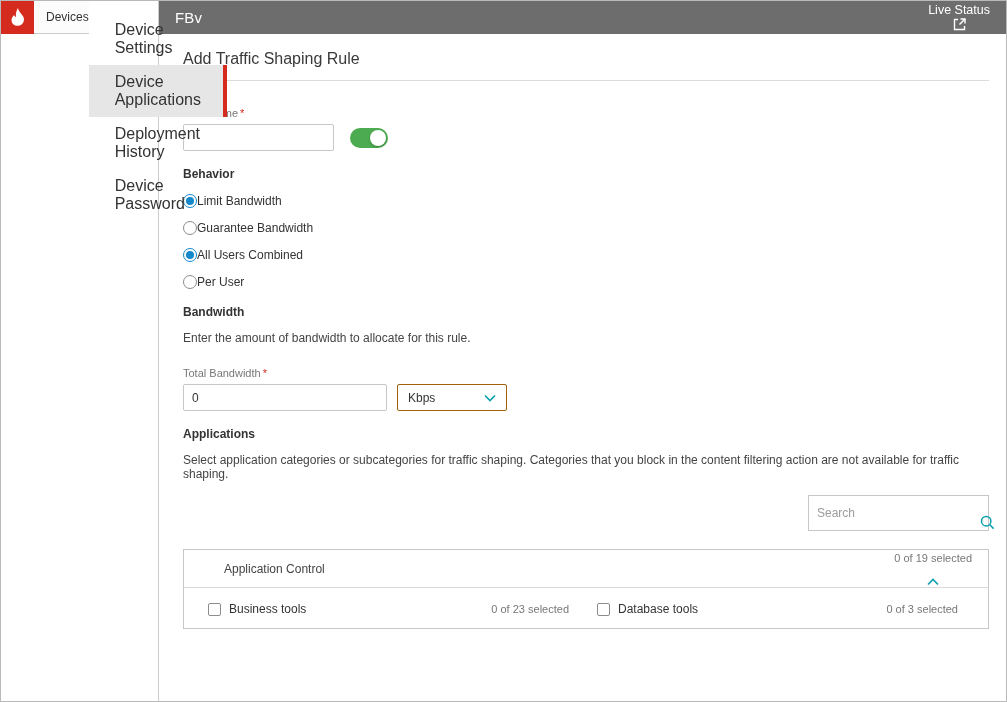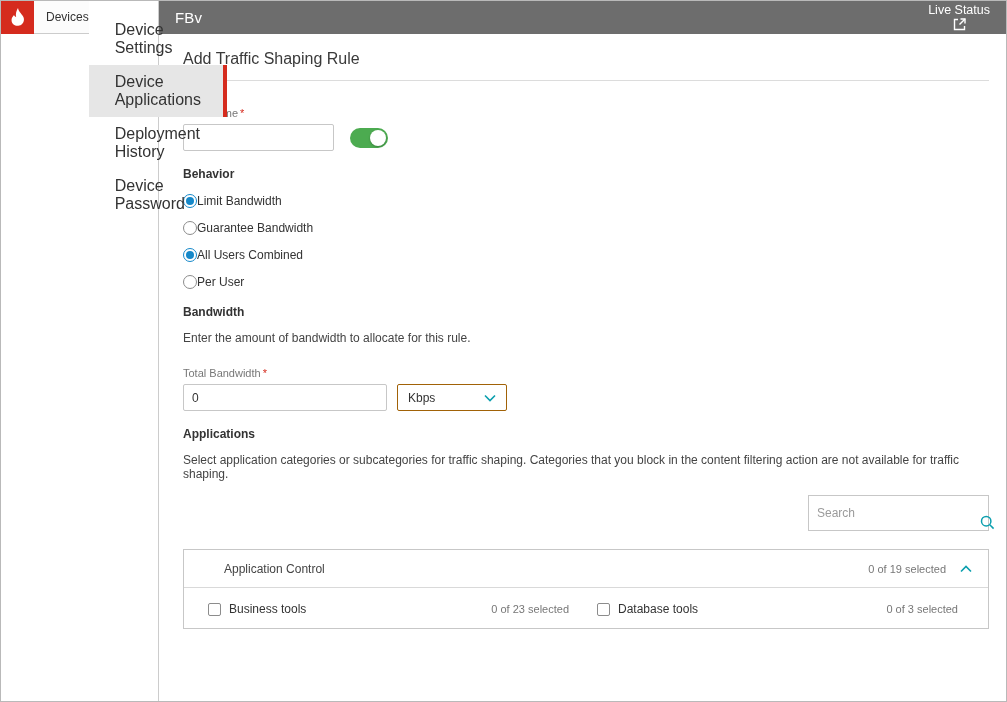--- a/index.html
+++ b/index.html
@@ -142,21 +142,21 @@
   .search-box svg { margin-right:8px; flex:0 0 auto; cursor:pointer; }
 
   .panel { margin-top:18px; border:1px solid #c7c7c7; background:#fff; }
   .panel-header {
     height:38px; display:flex; align-items:center;
     padding:0 16px 0 40px;
     border-bottom:1px solid #d9d9d9;
     cursor:pointer;
   }
   .panel-title { font-size:12px; color:#444; }
-  .panel-header-right { margin-left:auto; display:flex; align-items:center; gap:14px; }
+  .panel-header-right { margin-left:auto; display:flex; align-items:center; gap:14px;flex-direction:column; }
   .count-text { font-size:11px; color:#777; white-space:nowrap; }
 
   .panel-body {
     padding:14px 30px 12px 24px;
     display:grid;
     grid-template-columns:1fr 1fr;
     column-gap:28px;
     row-gap:20px;
   }
   .cat-cell { display:flex; align-items:center; }

